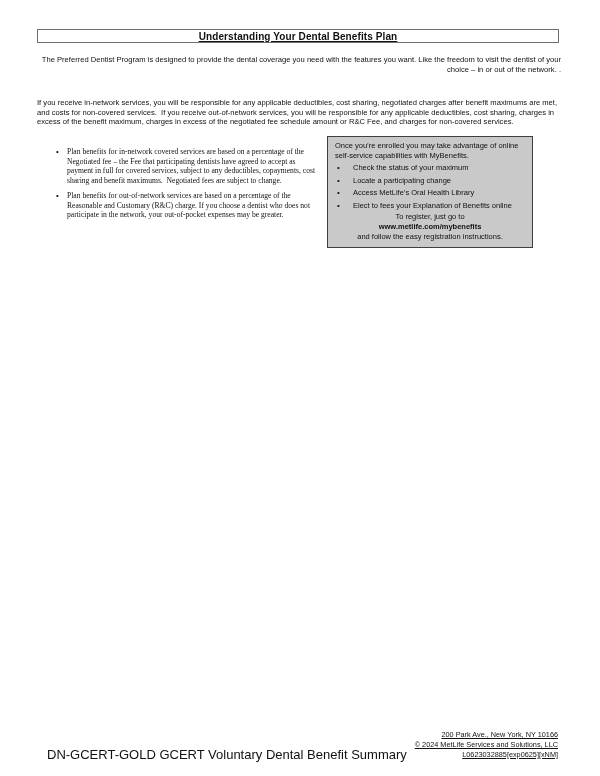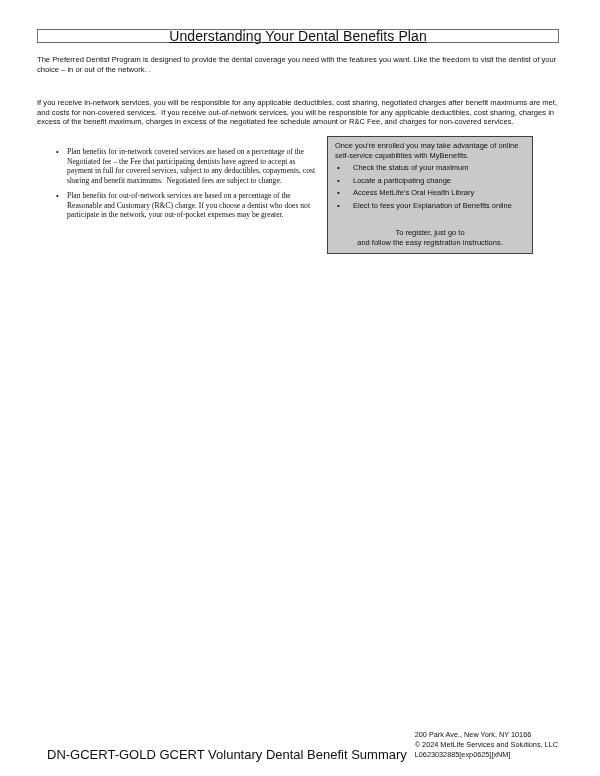--- a/index.html
+++ b/index.html
@@ -19,35 +19,35 @@
 
   
   .title-box {
     position: absolute;
     left: 37px; top: 29px;
     width: 522px; height: 14px;
     border: 1px solid #6f6f6f;
     display: flex; align-items: center; justify-content: center;
   }
   .title-text {
-    font-size: 14px;
-    font-weight: normal;
+    font-size: 10px;
+    font-weight: bold;
     text-decoration: underline;
     letter-spacing: 0.1px;
   }
 
   
   .para {
     position: absolute;
     left: 37px;
     width: 524px;
     font-size: 7.6px;
     line-height: 9.6px;
   }
-  .para-1 { top: 55px; }
+  .para-1 { top: 55px; text-align: right; }
   .para-2 { top: 98px; }
 
   
   .benefits-list {
     position: absolute;
     left: 49px; top: 147px;
     width: 272px;
     font-size: 7.6px;
     line-height: 9.7px;
   }
@@ -72,29 +72,31 @@
   }
   .mybenefits-heading { font-weight: normal; margin-bottom: 2px; }
   .mybenefits-item { display: flex; margin-top: 2.5px; }
   .mybenefits-item .bullet {
     flex: none;
     width: 16px;
     margin-left: 2px;
     font-size: 8px;
   }
   .mybenefits-item .item-text { flex: 1; }
-  .register-block { text-align: center; margin-top: 18px; }
+  .register-block { text-align: center; margin-top: 2px; }
   .register-url { font-weight: bold; }
 
   
   .footer-right {
     position: absolute;
     right: 42px; top: 730px;
+    text-align: right;
     font-size: 7.3px;
     line-height: 10px;
+    text-decoration: underline;
   }
   .footer-left {
     position: absolute;
     left: 47px; top: 750px;
     font-size: 13px;
     line-height: 10px;
   }
 </style>
 </head>
 <body>
@@ -134,20 +136,21 @@
       <span class="bullet">•</span>
       <span class="item-text">Access MetLife’s Oral Health Library</span>
     </div>
     <div class="mybenefits-item">
       <span class="bullet">•</span>
       <span class="item-text">Elect to fees your Explanation of Benefits online</span>
     </div>
 
     <div class="register-block">
       <div>To register, just go to</div>
+      <div class="register-url">www.metlife.com/mybenefits</div>
       <div>and follow the easy registration instructions.</div>
     </div>
   </div>
 
   <div class="footer-right">
     <div>200 Park Ave., New York, NY 10166</div>
     <div>© 2024 MetLife Services and Solutions, LLC</div>
     <div>L0623032885[exp0625][xNM]</div>
   </div>
   <div class="footer-left">DN-GCERT-GOLD GCERT Voluntary Dental Benefit Summary</div>

